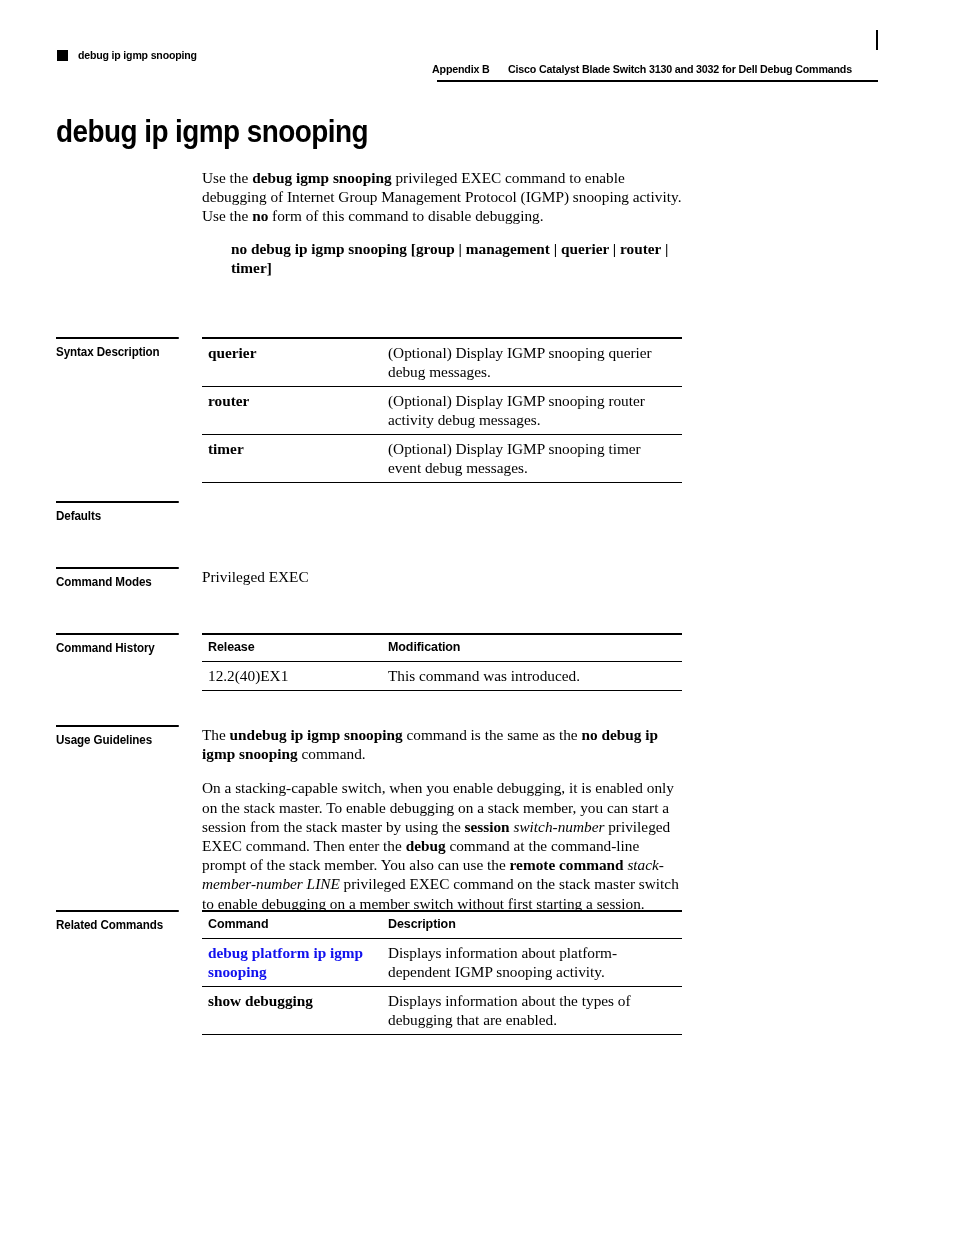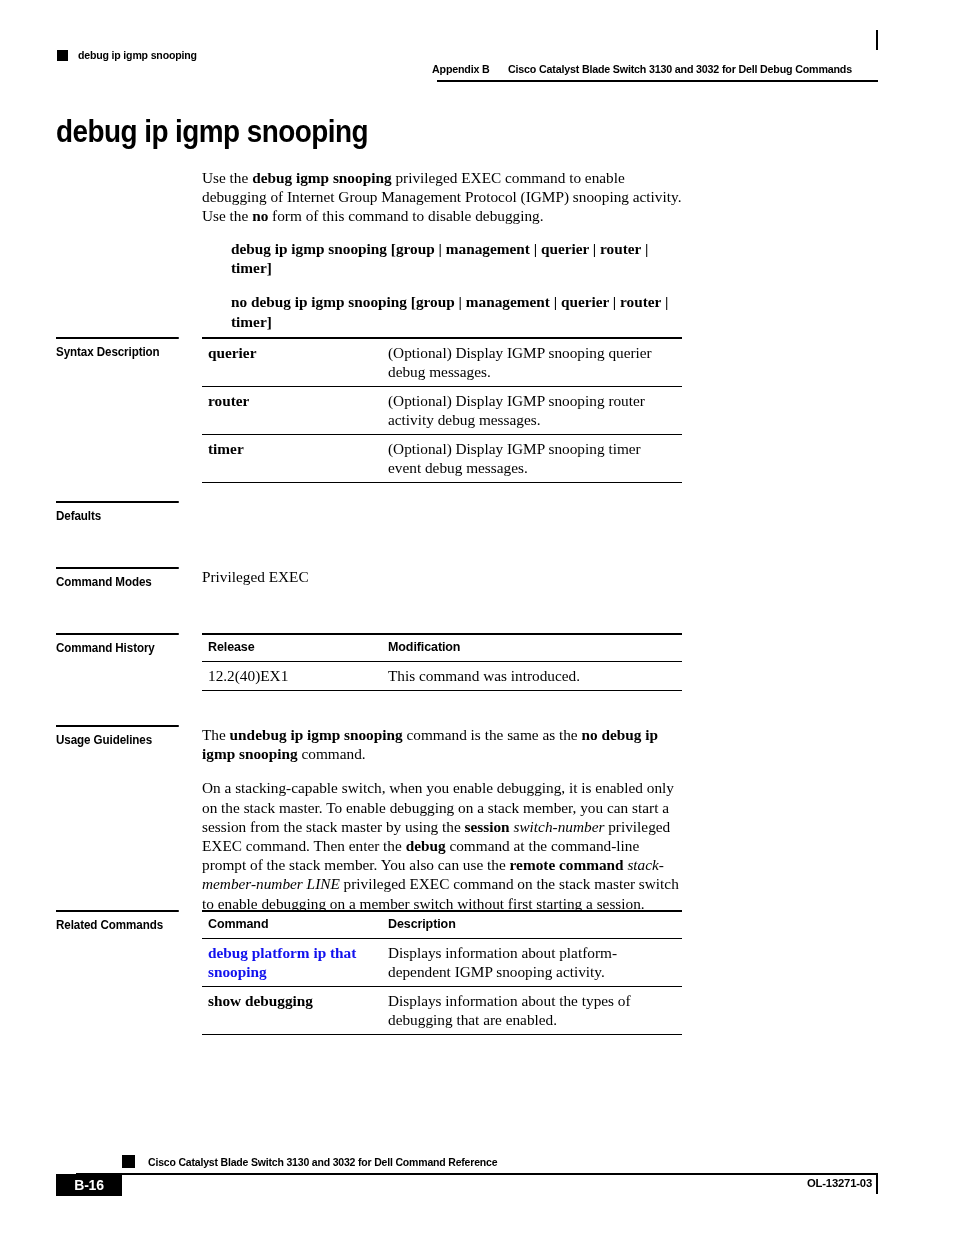--- a/index.html
+++ b/index.html
@@ -291,21 +291,20 @@
 
   <div class="content">
 
     <h1 class="cmd-title">debug ip igmp snooping</h1>
 
     <div class="section" style="position:absolute; left:0; top:68px;">
       <p class="body-text"><span>Use the </span><b>debug igmp snooping</b><span> privileged EXEC command to enable debugging of Internet Group Management Protocol (IGMP) snooping activity. Use the </span><b>no</b><span> form of this command to disable debugging.</span></p>
     </div>
 
     <div class="section" style="position:absolute; left:0; top:139px;">
-      <p class="syntax-line">debug ip igmp snooping [group | management | querier | router | timer]</p>
       <p class="syntax-line">no debug ip igmp snooping [group | management | querier | router | timer]</p>
     </div>
 
     <div class="section" style="position:absolute; left:0; top:237px;">
       <div class="section-label">Syntax Description</div>
       <table class="doc-table no-head">
         <tbody>
           <tr>
             <td class="term col-term">querier</td>
             <td>(Optional) Display IGMP snooping querier debug messages.</td>
@@ -359,35 +358,27 @@
       <div class="section-label">Related Commands</div>
       <table class="doc-table">
         <thead>
           <tr>
             <th class="col-cmd">Command</th>
             <th>Description</th>
           </tr>
         </thead>
         <tbody>
           <tr>
-            <td class="col-cmd"><a class="xref" href="#">debug platform ip that snooping</a></td>
+            <td class="col-cmd"><a class="xref" href="#">debug platform ip igmp snooping</a></td>
             <td>Displays information about platform-dependent IGMP snooping activity.</td>
           </tr>
           <tr>
             <td class="col-cmd term">show debugging</td>
             <td>Displays information about the types of debugging that are enabled.</td>
           </tr>
         </tbody>
       </table>
     </div>
 
   </div>
 
-  <div class="pg-footer">
-    <div class="ftr-sq"></div>
-    <div class="ftr-booktitle">Cisco Catalyst Blade Switch 3130 and 3032 for Dell Command Reference</div>
-    <div class="ftr-rule"></div>
-    <div class="ftr-pagebox">B-16</div>
-    <div class="ftr-docid">OL-13271-03</div>
-    <div class="ftr-endtick"></div>
-  </div>
 
 </div>
 
 </body></html>

